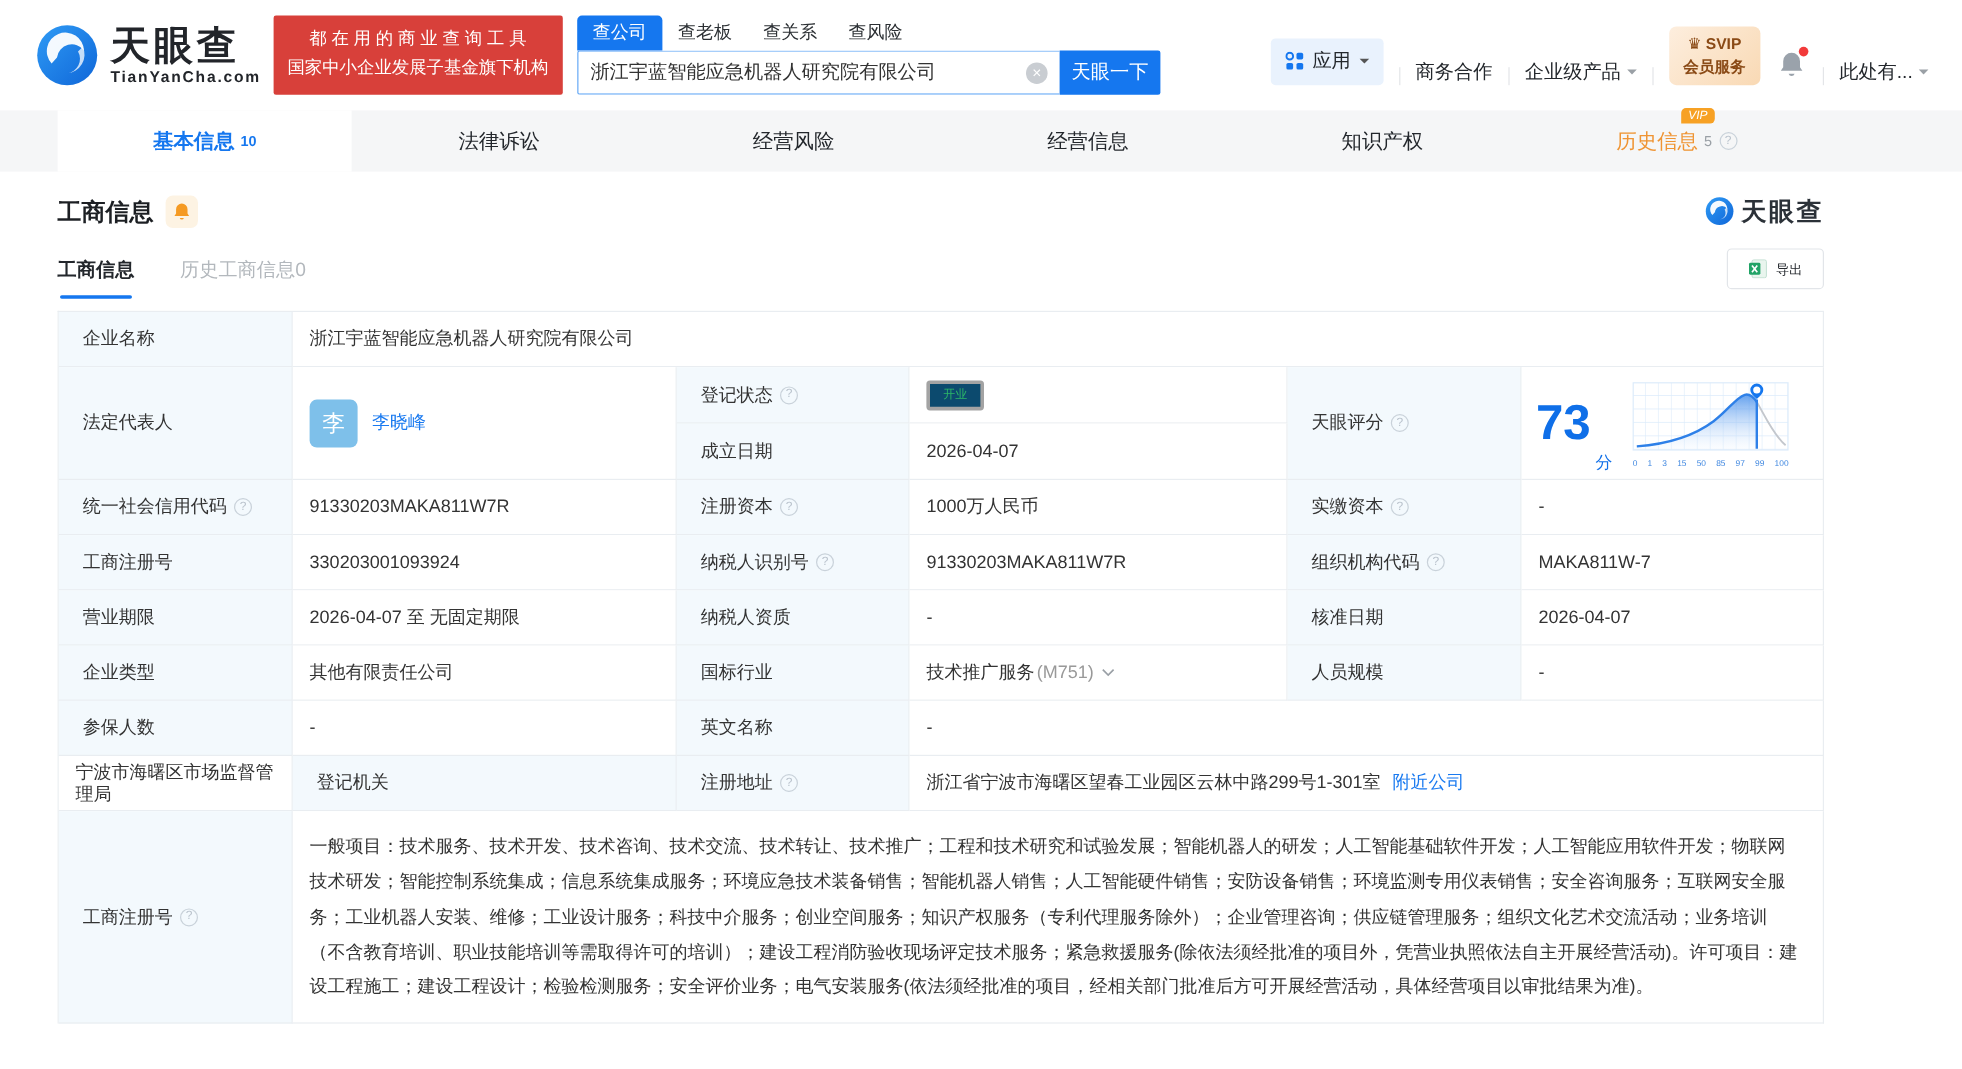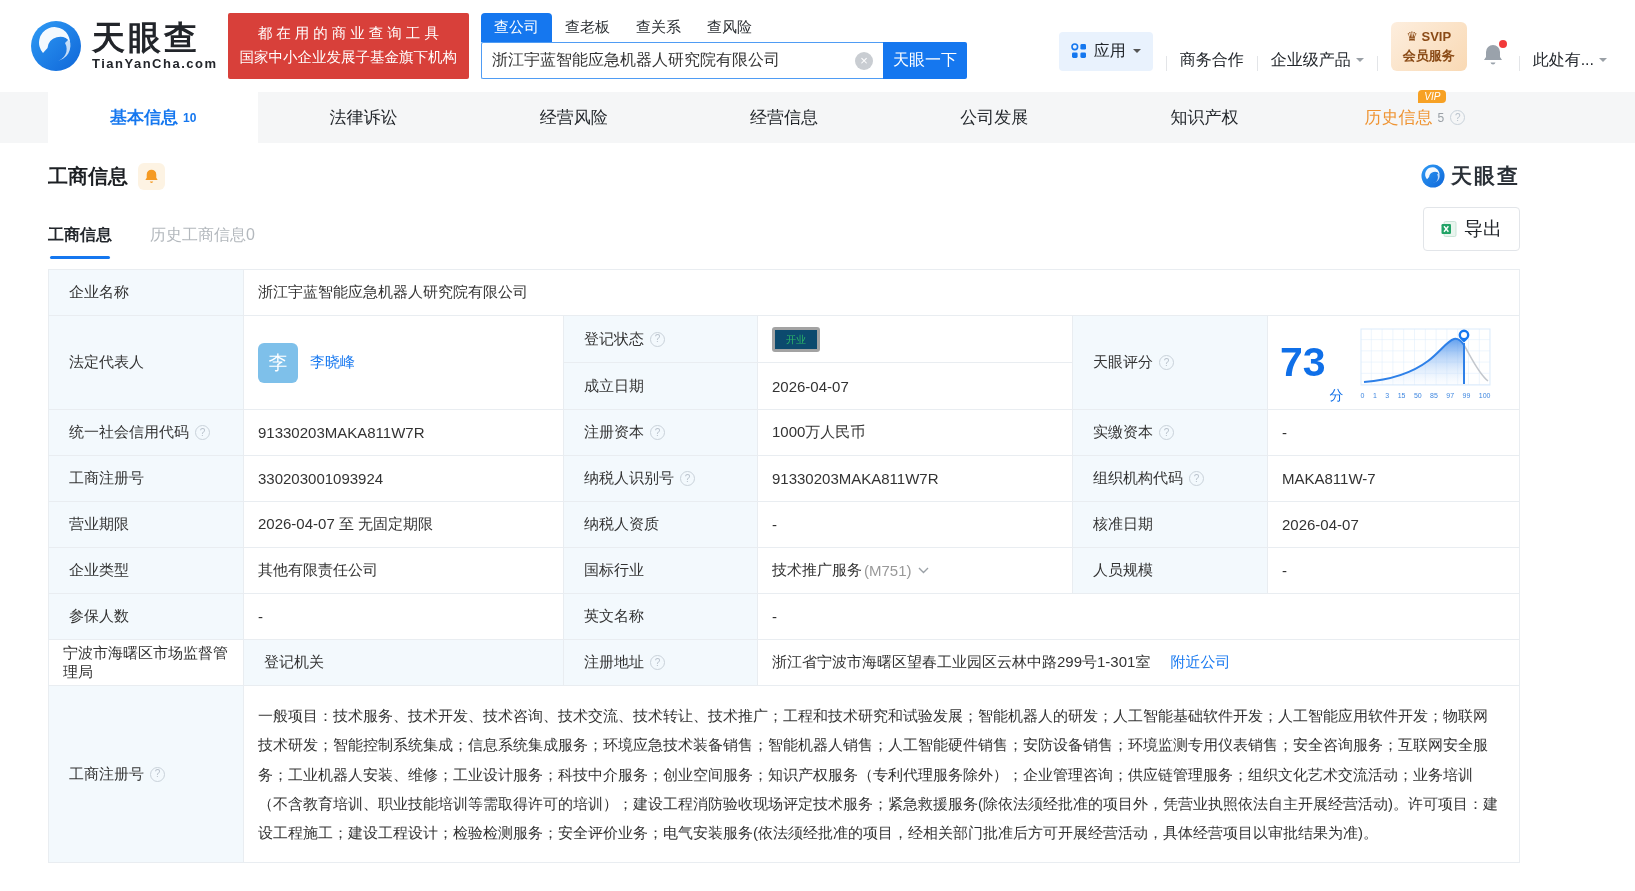--- a/index.html
+++ b/index.html
@@ -62,21 +62,21 @@
     display:flex;align-items:center;justify-content:center;cursor:pointer}
   .watermark{margin-left:auto;display:flex;align-items:center;gap:6px}
   .wm-text{font-size:21px;font-weight:bold;color:#2b3138;letter-spacing:2px}
   .subtab-row{display:flex;align-items:flex-end;margin-top:14px}
   .subtab{font-size:16px;margin-right:38px;padding-bottom:13px;position:relative;cursor:pointer}
   .subtab.active{font-weight:bold;color:#23272c}
   .subtab.active::after{content:"";position:absolute;left:2px;right:2px;bottom:0;height:3px;
     background:var(--blue);border-radius:2px}
   .subtab.inactive{color:#b3b8bd}
   .export-btn{margin-left:auto;display:flex;align-items:center;gap:7px;border:1px solid #e2e5e9;
-    border-radius:4px;padding:8px 17px;font-size:19px;color:#23272c;background:#fff;cursor:pointer;margin-bottom:8px}
+    border-radius:4px;padding:8px 17px;font-size:11px;color:#23272c;background:#fff;cursor:pointer;margin-bottom:8px}
   
   .itable{margin-top:10px;border-top:1px solid var(--line);border-left:1px solid var(--line);font-size:15px}
   .trow{display:grid;grid-template-columns:195px 320px 194px 315px 195px 1fr}
   .trow.row2{grid-auto-rows:47px}
   .cell{min-height:46px;display:flex;align-items:center;padding:0 14px;
     border-right:1px solid var(--line);border-bottom:1px solid var(--line);background:#fff}
   .lab{background:var(--label-bg);padding-left:20px;color:#333}
   .rs2{grid-row:span 2}
   .span-rest{grid-column:2/7}
   .span-val{grid-column:4/7}
@@ -88,21 +88,21 @@
     padding:2px 11px;border-radius:3px;line-height:1.5}
   .score-cell{gap:16px;padding-left:12px}
   .score-num{font-size:41px;font-weight:bold;color:#0f6fe8;line-height:1}
   .score-unit{font-size:14px;color:#0f6fe8;align-self:flex-end;margin:0 0 4px -12px}
   .chart{width:132px;margin-top:2px}
   .ticks{display:flex;justify-content:space-between;font-size:7px;color:#3f87e0;margin-top:1px;padding:0 1px}
   .ind-code{color:#999;margin-left:2px}
   .chev{margin-left:6px;cursor:pointer;display:inline-flex}
   .muted-dash{color:#333}
   .scope-cell{padding:15px 18px 15px 14px;line-height:1.95;align-items:center;color:#333}
-  .nearby{margin-left:20px}
+  .nearby{margin-left:10px}
 </style>
 </head>
 <body>
 
 <header class="topbar">
   <div class="logo">
     <svg width="52" height="52" viewBox="0 0 52 52">
       <defs>
           <linearGradient id="lg1" x1="0" y1="0" x2="1" y2="1">
         <stop offset="0" stop-color="#2f9bf5"></stop>
@@ -186,23 +186,20 @@
     <span class="count">10</span>
   </div>
   <div class="nav-tab">
       <span>法律诉讼</span>
     </div>
   <div class="nav-tab">
       <span>经营风险</span>
     </div>
   <div class="nav-tab">
       <span>经营信息</span>
-    </div>
-  <div class="nav-tab">
-      <span>公司发展</span>
     </div>
   <div class="nav-tab">
       <span>知识产权</span>
     </div>
   <div class="nav-tab vip-tab">
     <span class="tab-label-wrap">
       <span class="vip-tag">VIP</span>
       <span>历史信息</span>
     </span>
     <span class="count">5</span>

